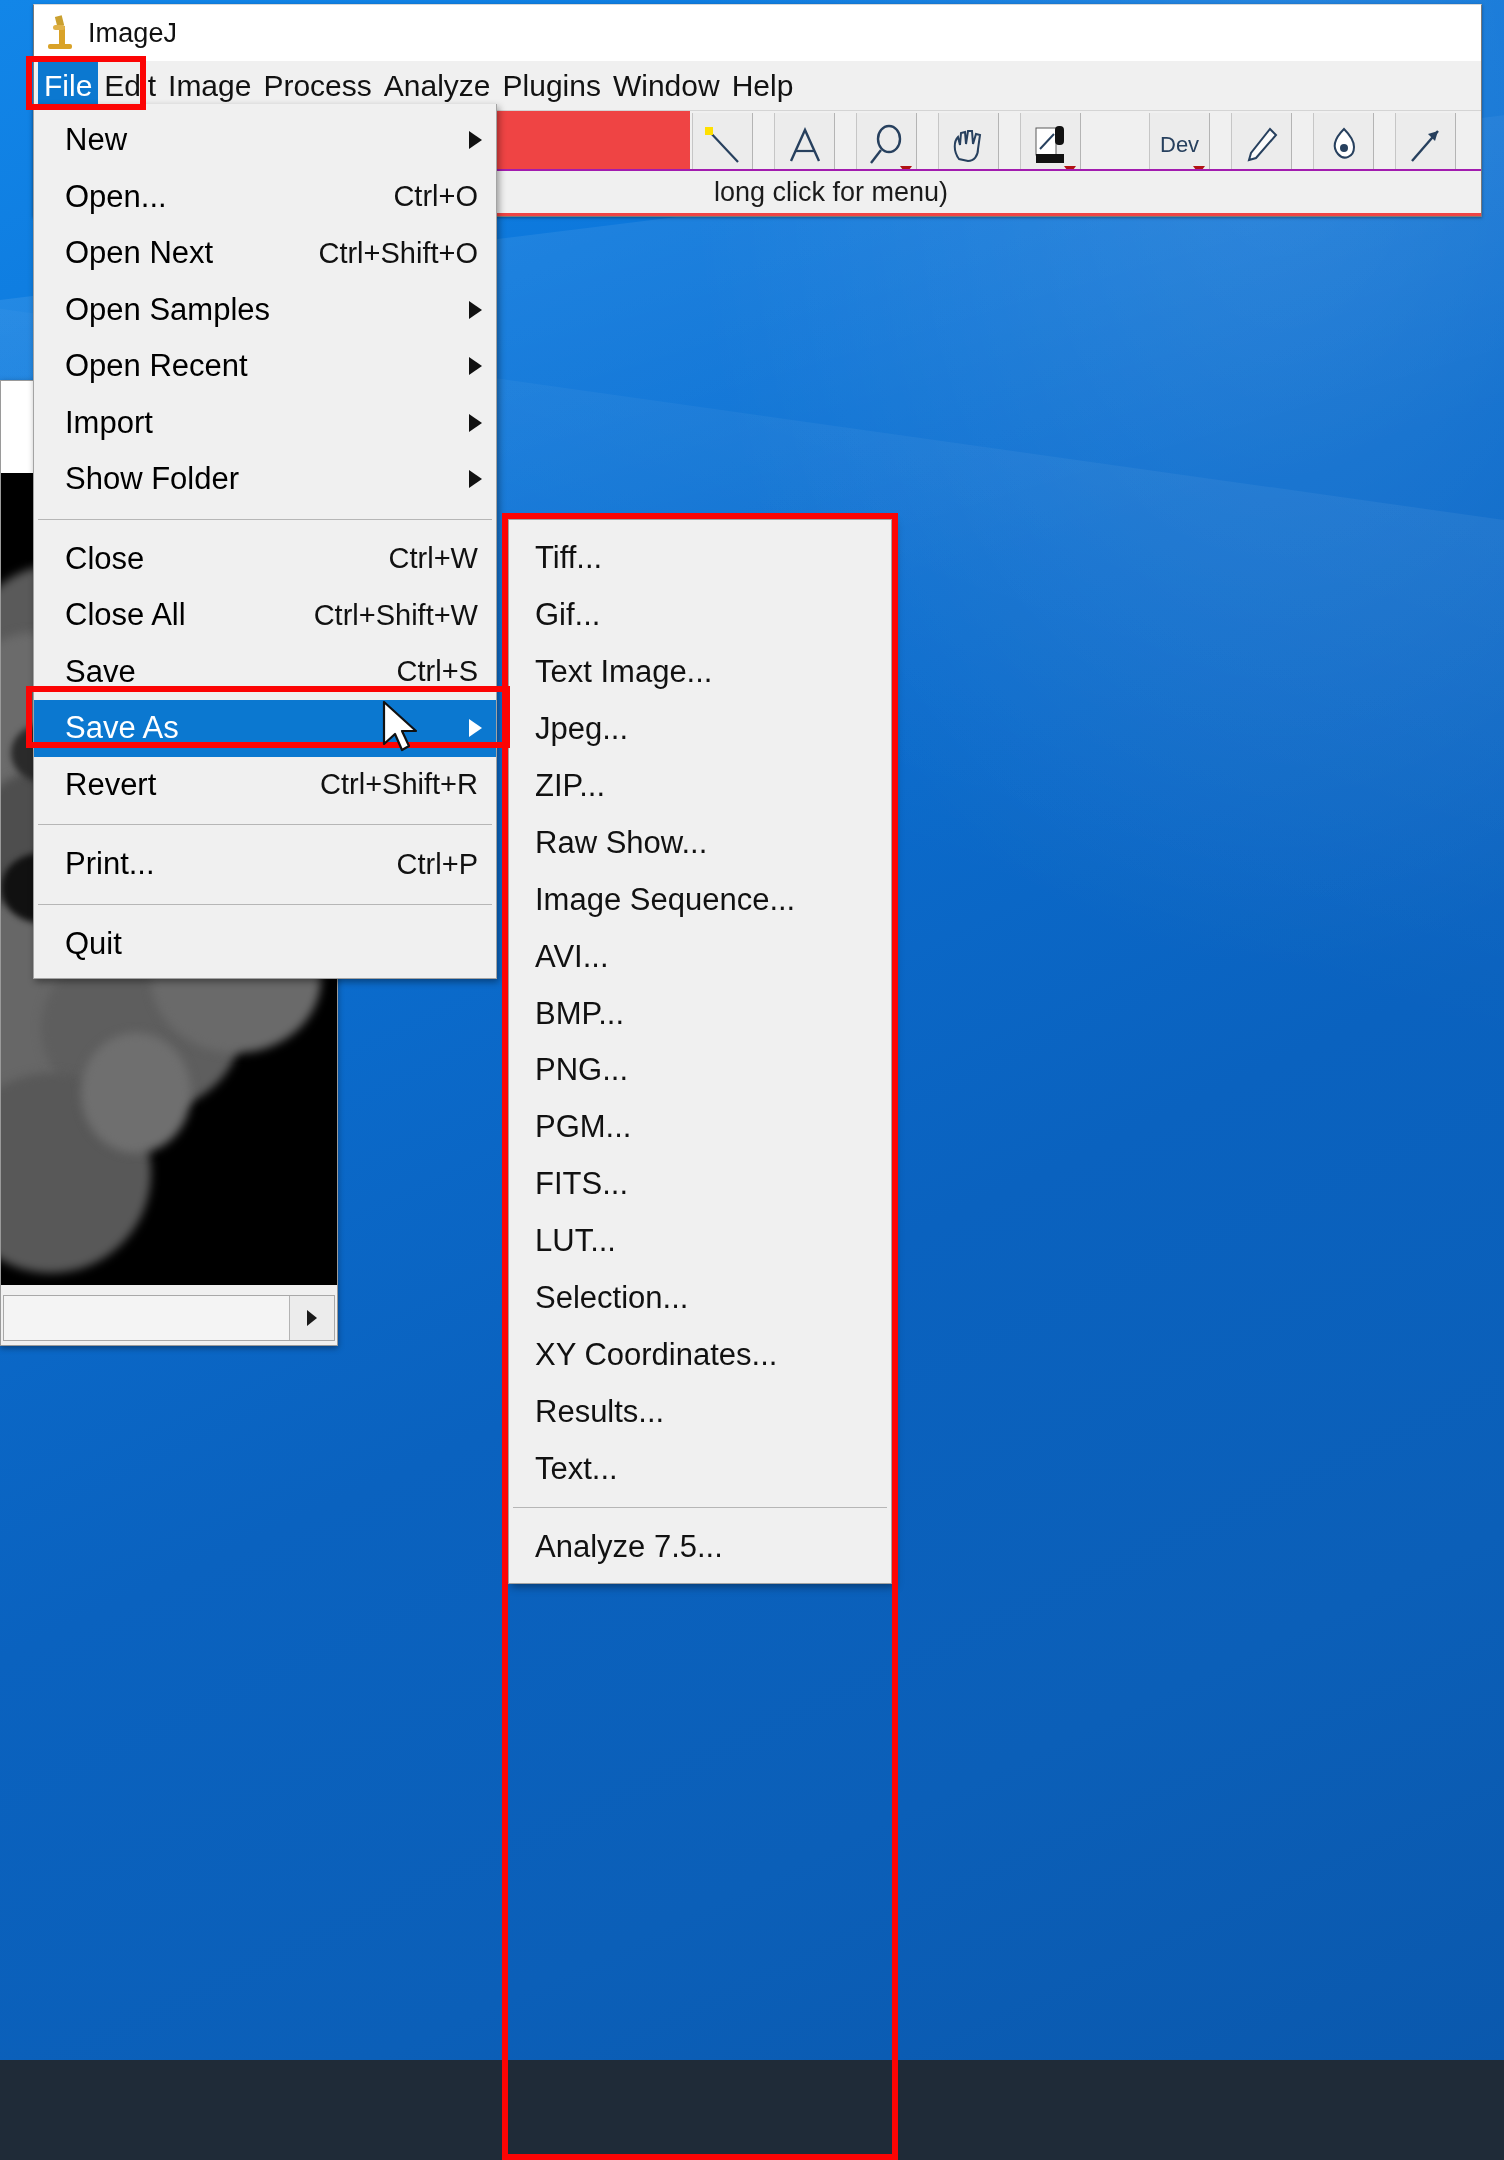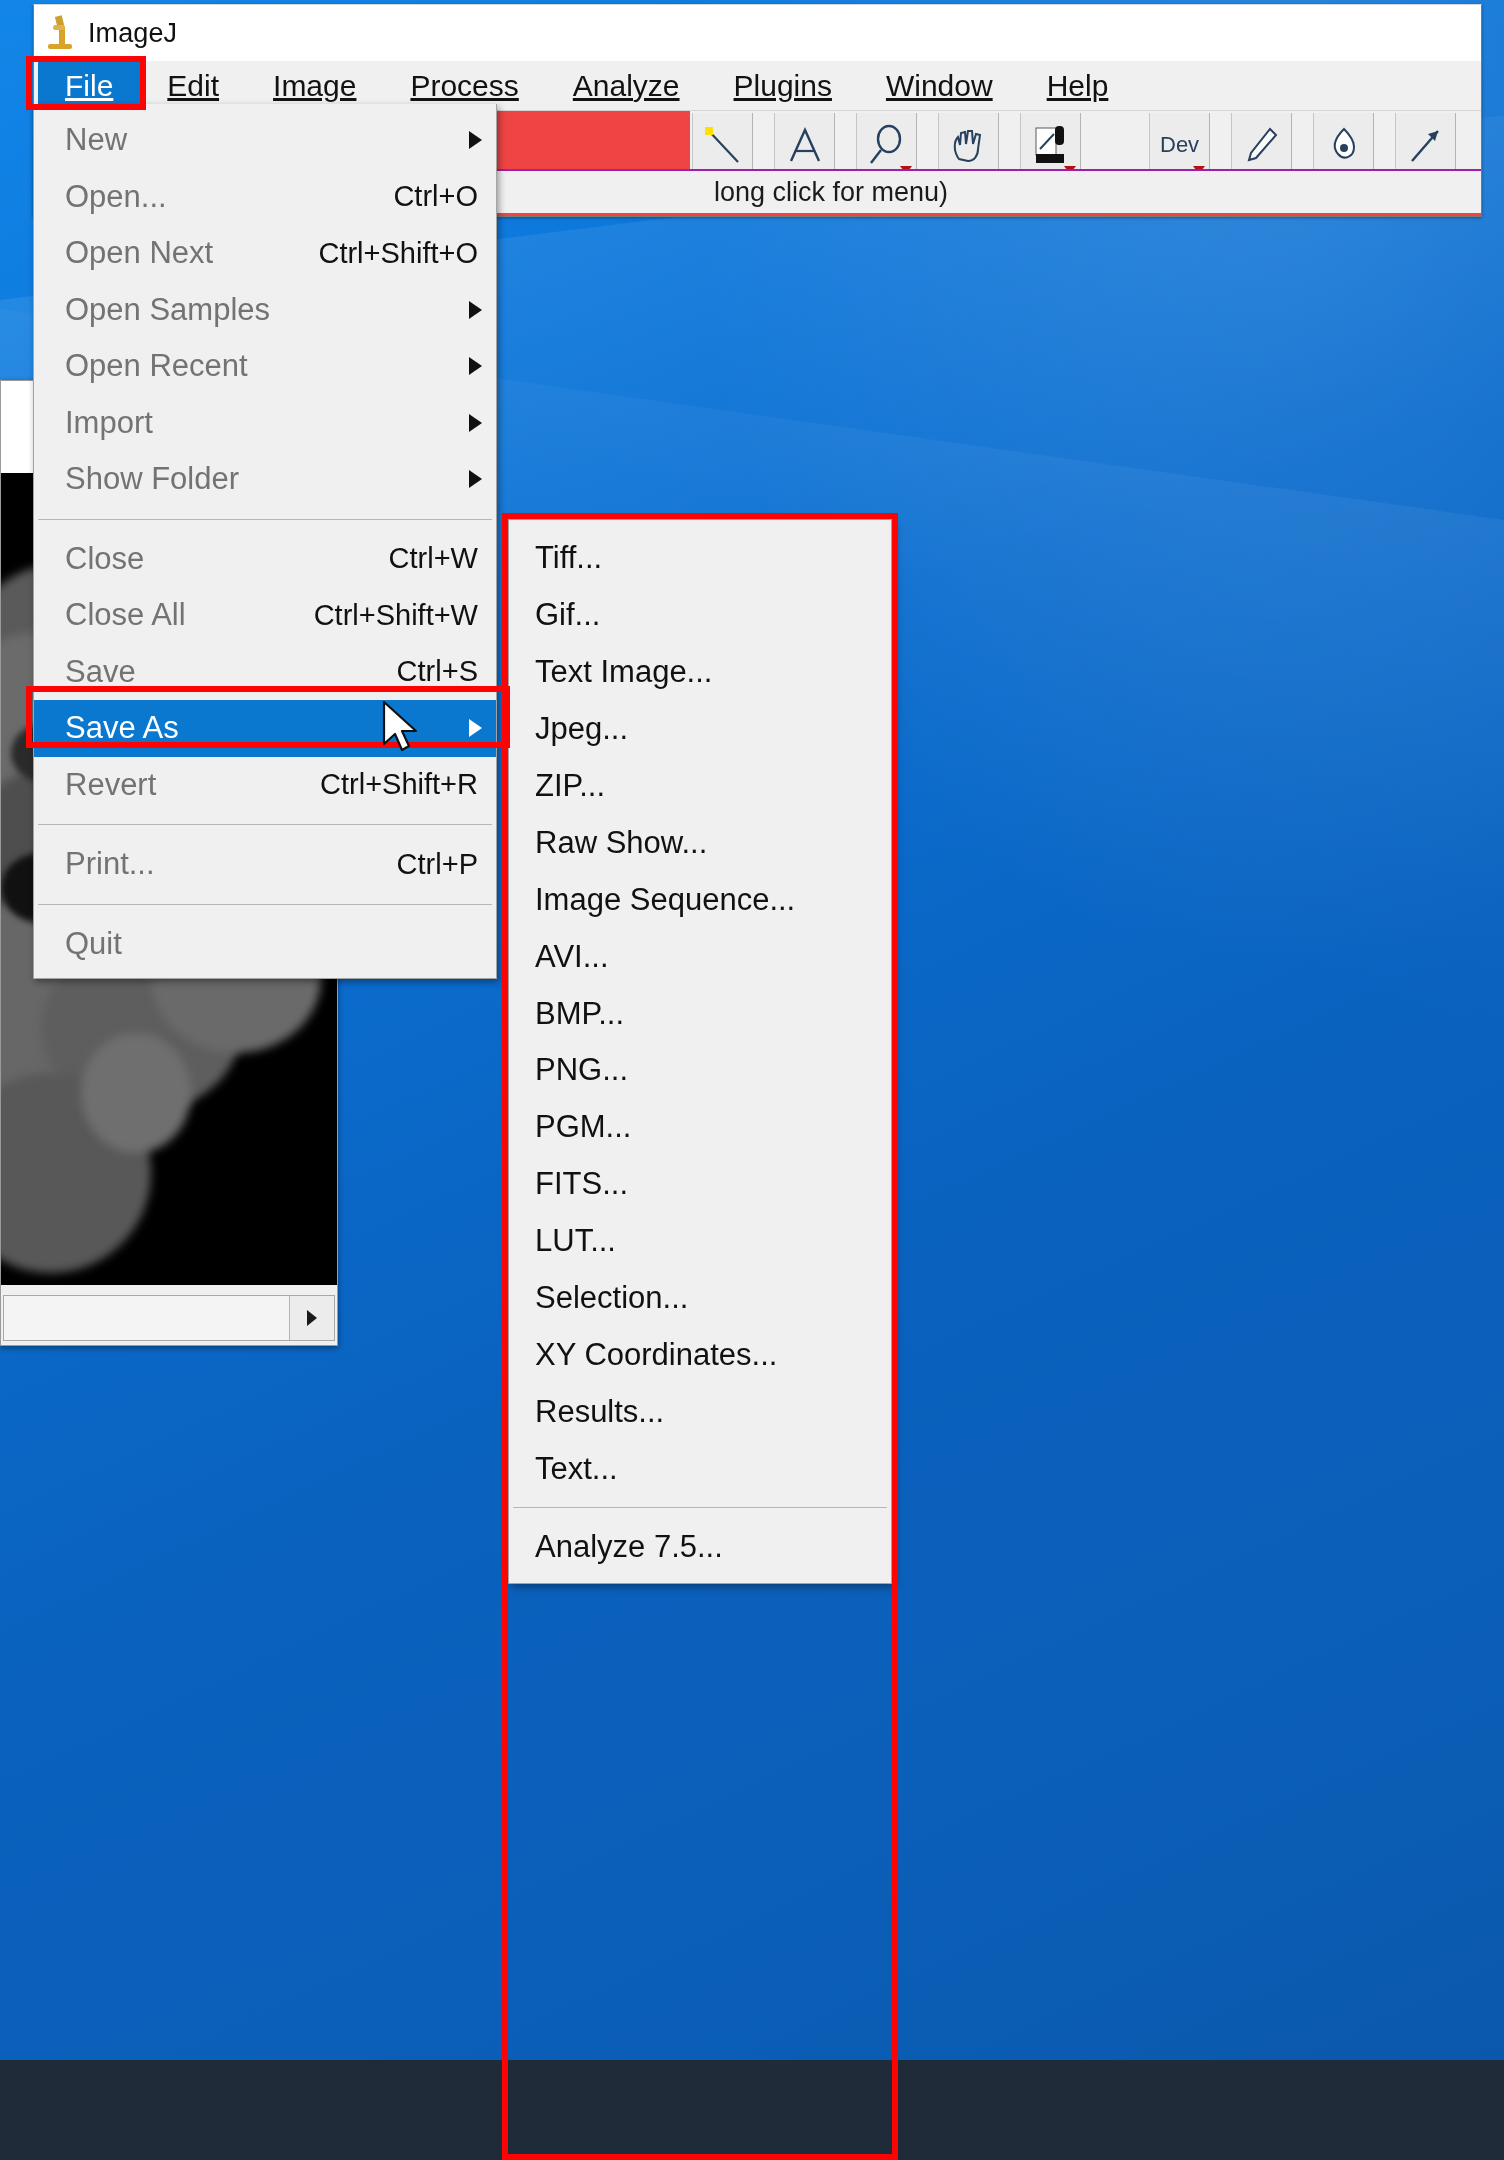--- a/index.html
+++ b/index.html
@@ -54,22 +54,22 @@
   #ij-icon .head{position:absolute;left:10px;top:0px;width:7px;height:10px;background:#caa02f;transform:rotate(-14deg);}
   #ij-icon .knob{position:absolute;left:7px;top:9px;width:12px;height:5px;background:#e0b249;border-radius:3px;}
   #ij-title{
     font-size:27px;color:#111;letter-spacing:.1px;
   }
   #ij-menubar{
     height:49px;display:flex;align-items:stretch;padding-left:4px;background:#f0f0f0;
     border-bottom:1px solid #d4d4d4;
   }
   .menu-item{
-    display:flex;align-items:center;padding:0 27px;font-size:30px;color:#121212;
-    cursor:default;white-space:nowrap;text-decoration:underline;
+    display:flex;align-items:center;padding:0 6px;font-size:30px;color:#121212;
+    cursor:default;white-space:nowrap;
   }
   .menu-item.active{background:#0b78d0;color:#ffffff;}
 
   #ij-toolbar{
     height:auto;display:flex;align-items:flex-start;padding:2px 0 0 2px;background:#f0f0f0;gap:21px;
   }
   .tool{
     width:61px;height:64px;box-sizing:border-box;
     border-left:1px solid #c6c6c6;border-right:1px solid #b4b4b4;
     background:#ececec;position:relative;
@@ -116,21 +116,21 @@
     position:absolute;left:33px;top:104px;width:464px;
     background:#f0f0f0;border:1px solid #a3a3a3;border-top:none;
     box-shadow:2px 3px 7px rgba(0,0,0,.38);
     box-sizing:border-box;padding:8px 0 6px 0;
     z-index:40;
   }
   #file-menu .row{
     position:relative;height:56.5px;display:flex;align-items:center;
     padding:0 14px 0 31px;cursor:default;
   }
-  #file-menu .row .lbl{font-size:31px;color:#737373;white-space:nowrap;}
+  #file-menu .row .lbl{font-size:31px;color:#000000;white-space:nowrap;}
   #file-menu .row .acc{
     margin-left:auto;font-size:29px;color:#111;white-space:nowrap;padding-right:4px;
   }
   #file-menu .row .sub-arrow{
     margin-left:auto;width:0;height:0;
     border-top:9px solid transparent;border-bottom:9px solid transparent;border-left:13px solid #111;
   }
   #file-menu .row.selected{background:#0b78d0;}
   #file-menu .row.selected .lbl{color:#fff;}
   #file-menu .row.selected .sub-arrow{border-left-color:#fff;}

